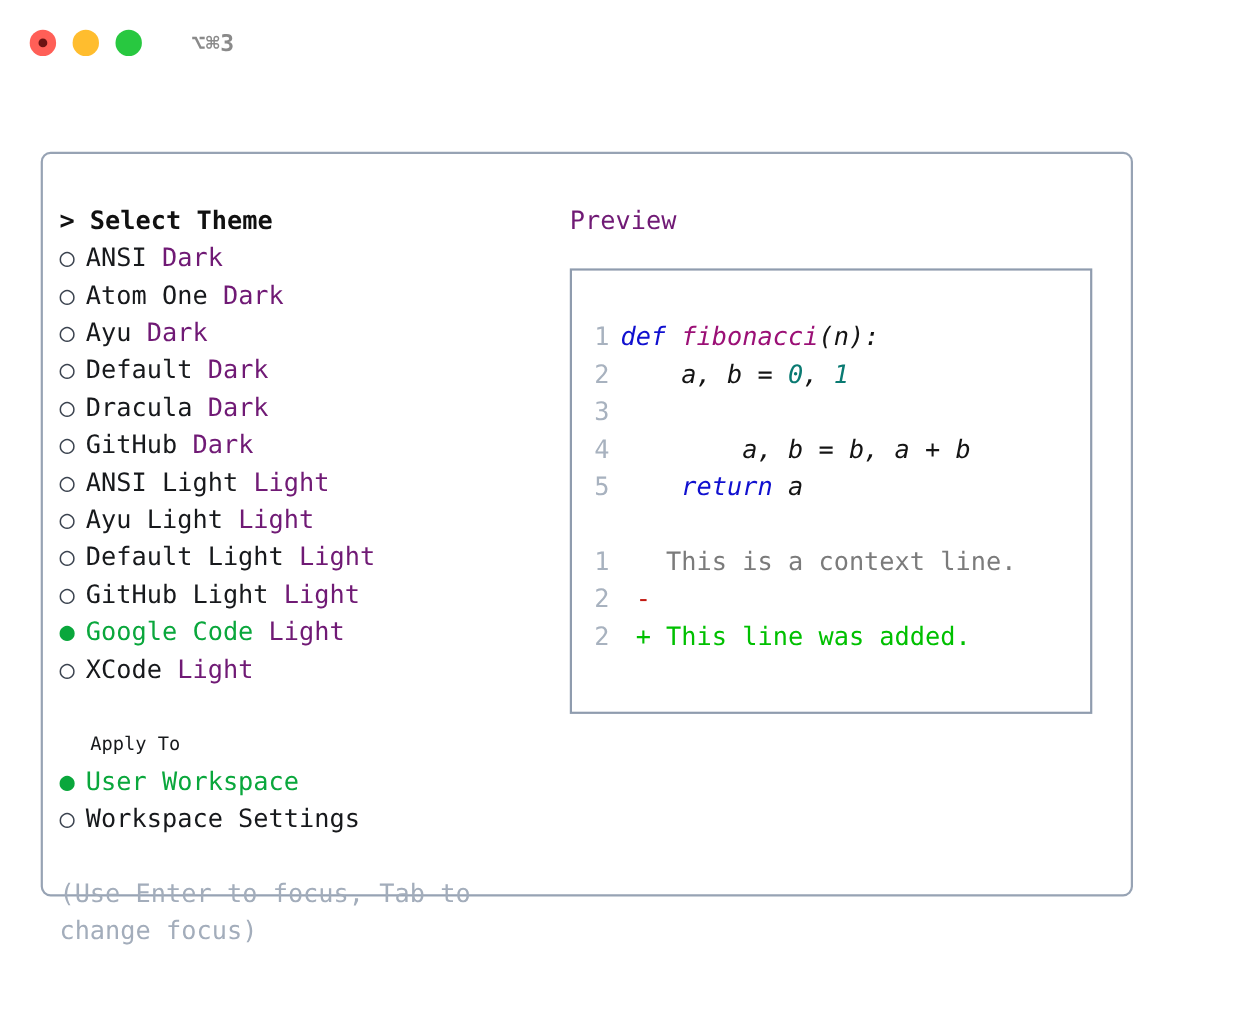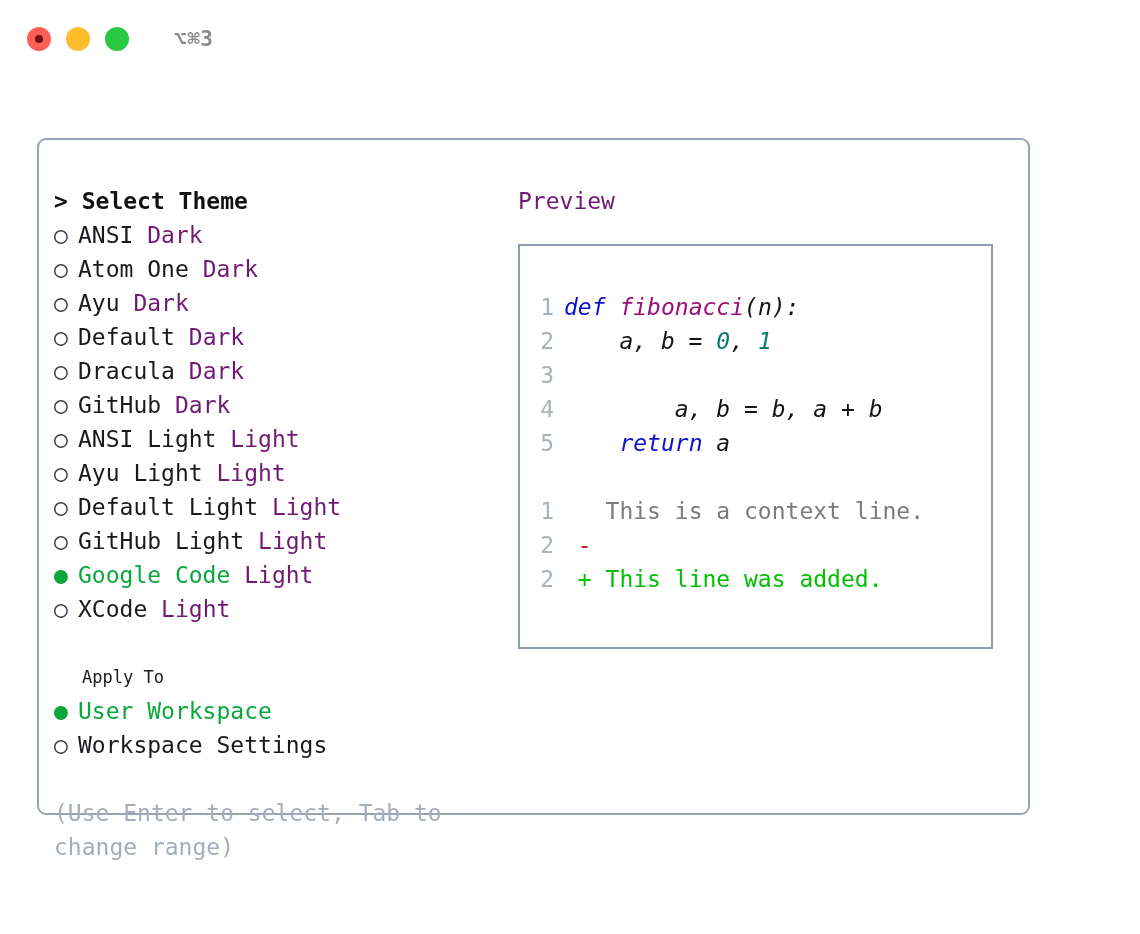--- a/index.html
+++ b/index.html
@@ -204,21 +204,21 @@
 
         <div class="spacer-line"></div>
 
         <div class="apply-head">Apply To</div>
 
         <div id="apply-list">
             <div class="opt-row"><span class="marker on">●</span><span class="opt-name sel">User Workspace</span></div>
             <div class="opt-row"><span class="marker">○</span><span class="opt-name">Workspace Settings</span></div>
           </div>
 
-        <div class="hint">(Use Enter to select, Tab to change range)</div>
+        <div class="hint">(Use Enter to focus, Tab to change focus)</div>
       </div>
 
       <div class="right-col">
         <div class="preview-head">Preview</div>
 
         <div class="code-box">
           <div id="code-lines">
               <div class="code-line"><span class="ln">1</span><span class="code-txt"><span class="tok-kw">def</span><span class="tok-pl"> </span><span class="tok-fn">fibonacci</span><span class="tok-pl">(n):</span></span></div>
               <div class="code-line"><span class="ln">2</span><span class="code-txt"><span class="tok-pl">    a, b = </span><span class="tok-num">0</span><span class="tok-pl">, </span><span class="tok-num">1</span></span></div>
               <div class="code-line"><span class="ln">3</span></div>

